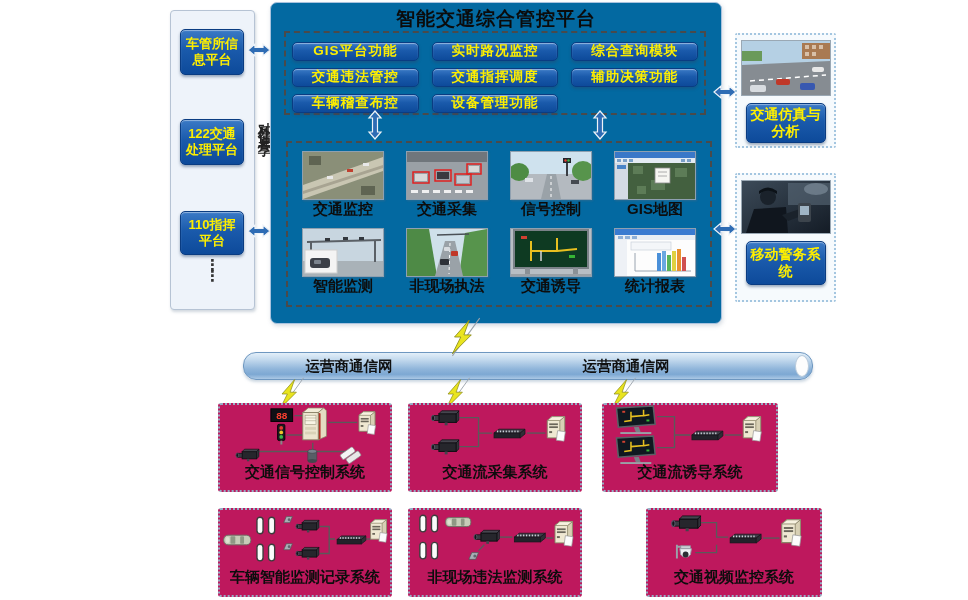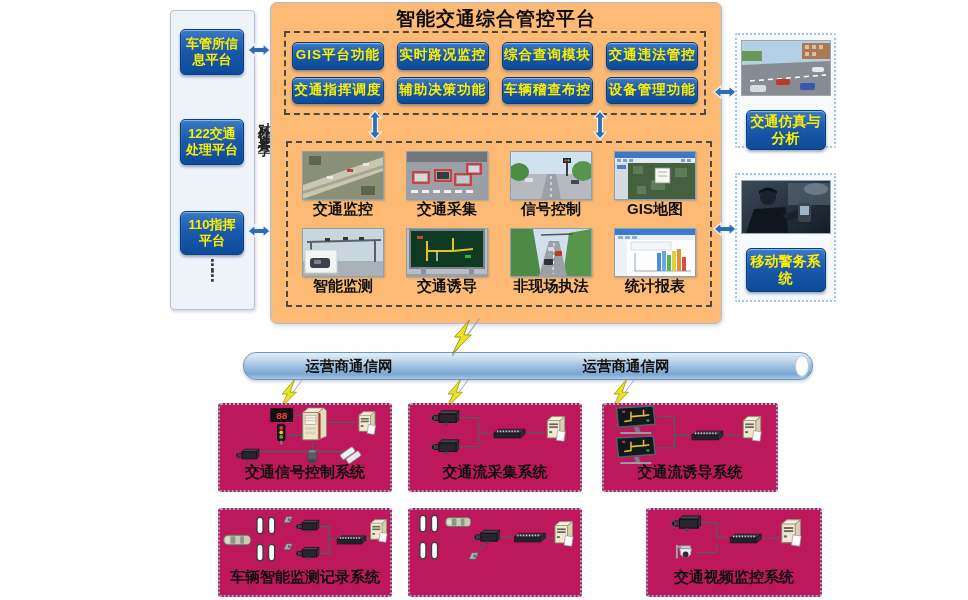--- a/index.html
+++ b/index.html
@@ -11,49 +11,49 @@
   .blue-box{display:flex;align-items:center;justify-content:center;text-align:center;
     background:linear-gradient(180deg,#3b7ac6 0%,#1a5aab 45%,#0d4a9a 100%);
     border:1px solid #0a3c82;border-radius:5px;color:#fdee00;font-weight:bold;
     box-shadow:inset 0 1px 1px rgba(255,255,255,.45),0 2px 3px rgba(40,70,110,.45);
     line-height:1.25;}
 
   
   .left-panel{left:170px;top:10px;width:83px;height:298px;background:#eef3fa;
     border:1px solid #b6c3d4;border-radius:4px;box-shadow:1px 2px 3px rgba(120,140,160,.35);}
   .lp-box{position:absolute;left:9px;width:64px;font-size:13px;padding:2px;box-sizing:border-box;}
-  .lp1{top:18px;height:46px;} .lp2{top:108px;height:46px;} .lp3{top:200px;height:44px;border-radius:6px;}
+  .lp1{top:18px;height:46px;} .lp2{top:108px;height:46px;} .lp3{top:200px;height:44px;}
   .lp-more{position:absolute;left:34px;top:248px;width:14px;font-size:15px;line-height:11px;
     word-break:break-all;text-align:center;font-weight:bold;color:#333;}
 
   .share-label{left:255px;top:112px;width:18px;height:110px;writing-mode:vertical-rl;
     text-orientation:upright;font-size:13px;font-weight:bold;letter-spacing:4px;color:#222;}
 
   
-  .main-box{left:270px;top:2px;width:450px;height:320px;background:#fdba74;
+  .main-box{left:270px;top:2px;width:450px;height:320px;background:#0369a1;
     border:1px solid #a8c2de;border-radius:7px;box-shadow:1px 2px 4px rgba(120,140,160,.3);}
   .main-title{position:absolute;top:3px;left:0;width:100%;text-align:center;
     font-size:19px;font-weight:bold;letter-spacing:1px;color:#0b0b0b;}
   .func-box{position:absolute;left:13px;top:28px;width:422px;height:84px;box-sizing:border-box;
-    border:2px dashed #4a4a4a;display:grid;grid-template-columns:repeat(4,1fr);
+    border:2px dashed #4a4a4a;display:grid;grid-template-columns:repeat(3,1fr);
     grid-template-rows:1fr 1fr;gap:7px 13px;padding:9px 6px;}
   .func-btn{font-size:13.5px;letter-spacing:1px;}
   .mod-box{position:absolute;left:15px;top:138px;width:426px;height:166px;box-sizing:border-box;
     border:2px dashed #4a4a4a;display:grid;grid-template-columns:repeat(4,1fr);
     grid-template-rows:1fr 1fr;padding:6px 3px 2px;}
   .mod{display:flex;flex-direction:column;align-items:center;padding-top:2px;}
   .mod-label{font-size:15px;font-weight:bold;color:#0d0d0d;}
   .thumb{display:block;border:1px solid #8fa0b0;box-shadow:1px 1px 2px rgba(90,110,130,.4);}
 
   
   .right-card{width:101px;background:#f6fafd;border:2px dotted #a4c6e0;border-radius:2px;box-sizing:border-box;}
   .rc1{left:735px;top:33px;height:115px;}
   .rc2{left:735px;top:173px;height:129px;}
   .r-img{display:block;margin:5px auto 0;border:1px solid #9aa8b4;}
-  .r-btn{margin:14px auto 0;width:78px;font-size:14px;}
+  .r-btn{margin:7px auto 0;width:78px;font-size:14px;}
   .rc1 .r-btn{height:38px;} .rc2 .r-btn{height:42px;}
 
   
   .pipe{left:215px;top:352px;width:568px;height:26px;border-radius:13px;
     background:linear-gradient(180deg,#e3eff9 0%,#c4daee 25%,#8fb5da 62%,#7da8d3 82%,#abc8e5 100%);
     border:1px solid #6e97c0;box-shadow:0 2px 3px rgba(110,140,170,.35);margin-left:28px;}
   .pipe-label{position:absolute;top:0;height:26px;line-height:26px;width:140px;text-align:center;
     font-size:14.5px;font-weight:bold;color:#101010;}
   .pl1{left:35px;} .pl2{left:312px;}
   .pipe-cap{position:absolute;right:3px;top:2px;width:12px;height:20px;border-radius:50%;
@@ -294,45 +294,45 @@
             <rect x="40" y="8" width="5" height="3" fill="#33383e"></rect>
             <rect x="56" y="8" width="5" height="3" fill="#33383e"></rect>
           <rect x="2" y="21" width="32" height="23" fill="#f4f4f4" stroke="#cfcfcf"></rect>
           <rect x="7" y="29" width="20" height="10" rx="3" fill="#3c4048"></rect>
             <rect x="11" y="31" width="7" height="4" rx="1" fill="#7c848e"></rect>
         </svg>
         <div class="mod-label">智能监测</div>
       </div>
       <div class="mod">
         <svg class="thumb" width="80" height="47">
+          <rect width="80" height="47" fill="#cfe0ea"></rect>
+          <polygon points="0,0 22,0 30,47 0,47" fill="#4e8a46"></polygon>
+            <polygon points="80,0 58,4 52,47 80,47" fill="#57944c"></polygon>
+          <polygon points="28,47 56,47 48,12 38,12" fill="#9aa2a8"></polygon>
+          <line x1="43" y1="14" x2="42" y2="45" stroke="#fff" stroke-width="1" stroke-dasharray="3,3"></line>
+          <rect x="33" y="30" width="9" height="6" rx="1" fill="#2e3238"></rect>
+            <rect x="44" y="22" width="7" height="5" rx="1" fill="#c03828"></rect>
+            <rect x="37" y="18" width="6" height="4" rx="1" fill="#d8dce0"></rect>
+          <line x1="30" y1="6" x2="62" y2="5" stroke="#4a5056" stroke-width="1.5"></line>
+        </svg>
+        <div class="mod-label">非现场执法</div>
+      </div>
+      <div class="mod">
+        <svg class="thumb" width="80" height="47">
           <rect width="80" height="47" fill="#b8bec4"></rect>
           <rect x="3" y="1" width="74" height="38" fill="#0e3a22" stroke="#7a8288" stroke-width="2"></rect>
           <path d="M20,32 L20,12 M20,22 L46,22 L46,9 M46,22 L66,20" stroke="#e8c020" stroke-width="2" fill="none"></path>
           <path d="M30,32 L30,22" stroke="#d8d8d8" stroke-width="1.5"></path>
           <rect x="10" y="7" width="6" height="3" fill="#d04030"></rect>
             <rect x="58" y="26" width="6" height="3" fill="#35b535"></rect>
           <rect x="14" y="39" width="5" height="6" fill="#8a9096"></rect>
             <rect x="62" y="39" width="5" height="6" fill="#8a9096"></rect>
           <rect y="45" width="80" height="2" fill="#9aa0a6"></rect>
         </svg>
         <div class="mod-label">交通诱导</div>
-      </div>
-      <div class="mod">
-        <svg class="thumb" width="80" height="47">
-          <rect width="80" height="47" fill="#cfe0ea"></rect>
-          <polygon points="0,0 22,0 30,47 0,47" fill="#4e8a46"></polygon>
-            <polygon points="80,0 58,4 52,47 80,47" fill="#57944c"></polygon>
-          <polygon points="28,47 56,47 48,12 38,12" fill="#9aa2a8"></polygon>
-          <line x1="43" y1="14" x2="42" y2="45" stroke="#fff" stroke-width="1" stroke-dasharray="3,3"></line>
-          <rect x="33" y="30" width="9" height="6" rx="1" fill="#2e3238"></rect>
-            <rect x="44" y="22" width="7" height="5" rx="1" fill="#c03828"></rect>
-            <rect x="37" y="18" width="6" height="4" rx="1" fill="#d8dce0"></rect>
-          <line x1="30" y1="6" x2="62" y2="5" stroke="#4a5056" stroke-width="1.5"></line>
-        </svg>
-        <div class="mod-label">非现场执法</div>
       </div>
       <div class="mod">
         <svg class="thumb" width="80" height="47">
           <rect width="80" height="47" fill="#fdfdfd"></rect>
           <rect width="80" height="6" fill="#3a7bd0"></rect>
             <rect y="6" width="80" height="5" fill="#e9eef4"></rect>
           <g fill="#8fb0d8">
               <rect x="3" y="7" width="5" height="3"></rect>
               <rect x="10" y="7" width="5" height="3"></rect>
               <rect x="17" y="7" width="5" height="3"></rect>
@@ -517,20 +517,21 @@
       <use href="#sym-loop" x="8" y="4" width="9" height="20"></use>
       <use href="#sym-loop" x="20" y="4" width="9" height="20"></use>
       <use href="#sym-loop" x="8" y="32" width="9" height="20"></use>
       <use href="#sym-loop" x="20" y="32" width="9" height="20"></use>
       <use href="#sym-car" x="34" y="6" width="30" height="13"></use>
       <use href="#sym-camera" x="64" y="19" width="28" height="17"></use>
       <use href="#sym-flash" x="58" y="42" width="14" height="10"></use>
       <use href="#sym-switch" x="105" y="21" width="36" height="14"></use>
       <use href="#sym-pc" x="146" y="10" width="24" height="28"></use>
     </svg>
+    <div class="field-label">非现场违法监测系统</div>
   </div>
 
   <div class="field-box fb6 abs">
     <svg class="field-icons" viewBox="0 0 176 62">
       <g stroke="#5a5a5a" stroke-width="1.4" fill="none">
         <polyline points="54,13 70,13 70,28 82,28"></polyline>
           <polyline points="48,44 70,44 70,36"></polyline>
         <line x1="118" y1="29" x2="135" y2="29"></line>
       </g>
       <use href="#sym-camera" x="22" y="4" width="32" height="19"></use>

